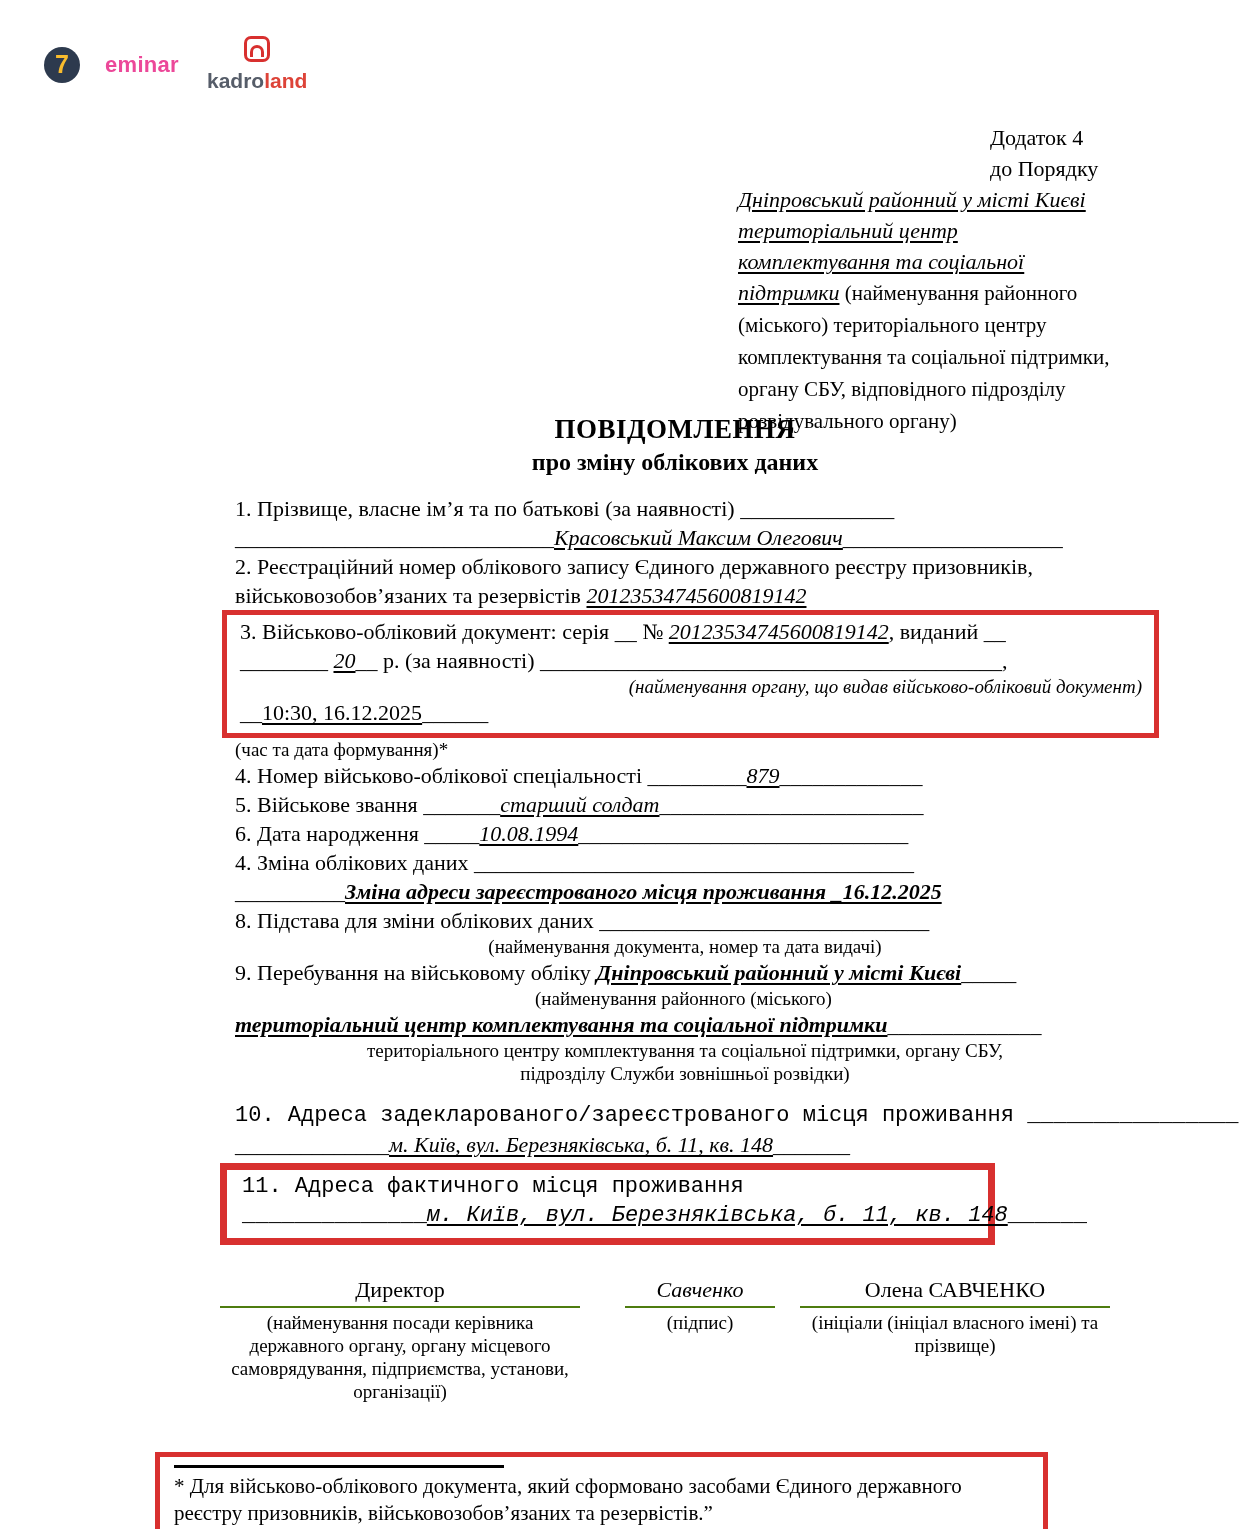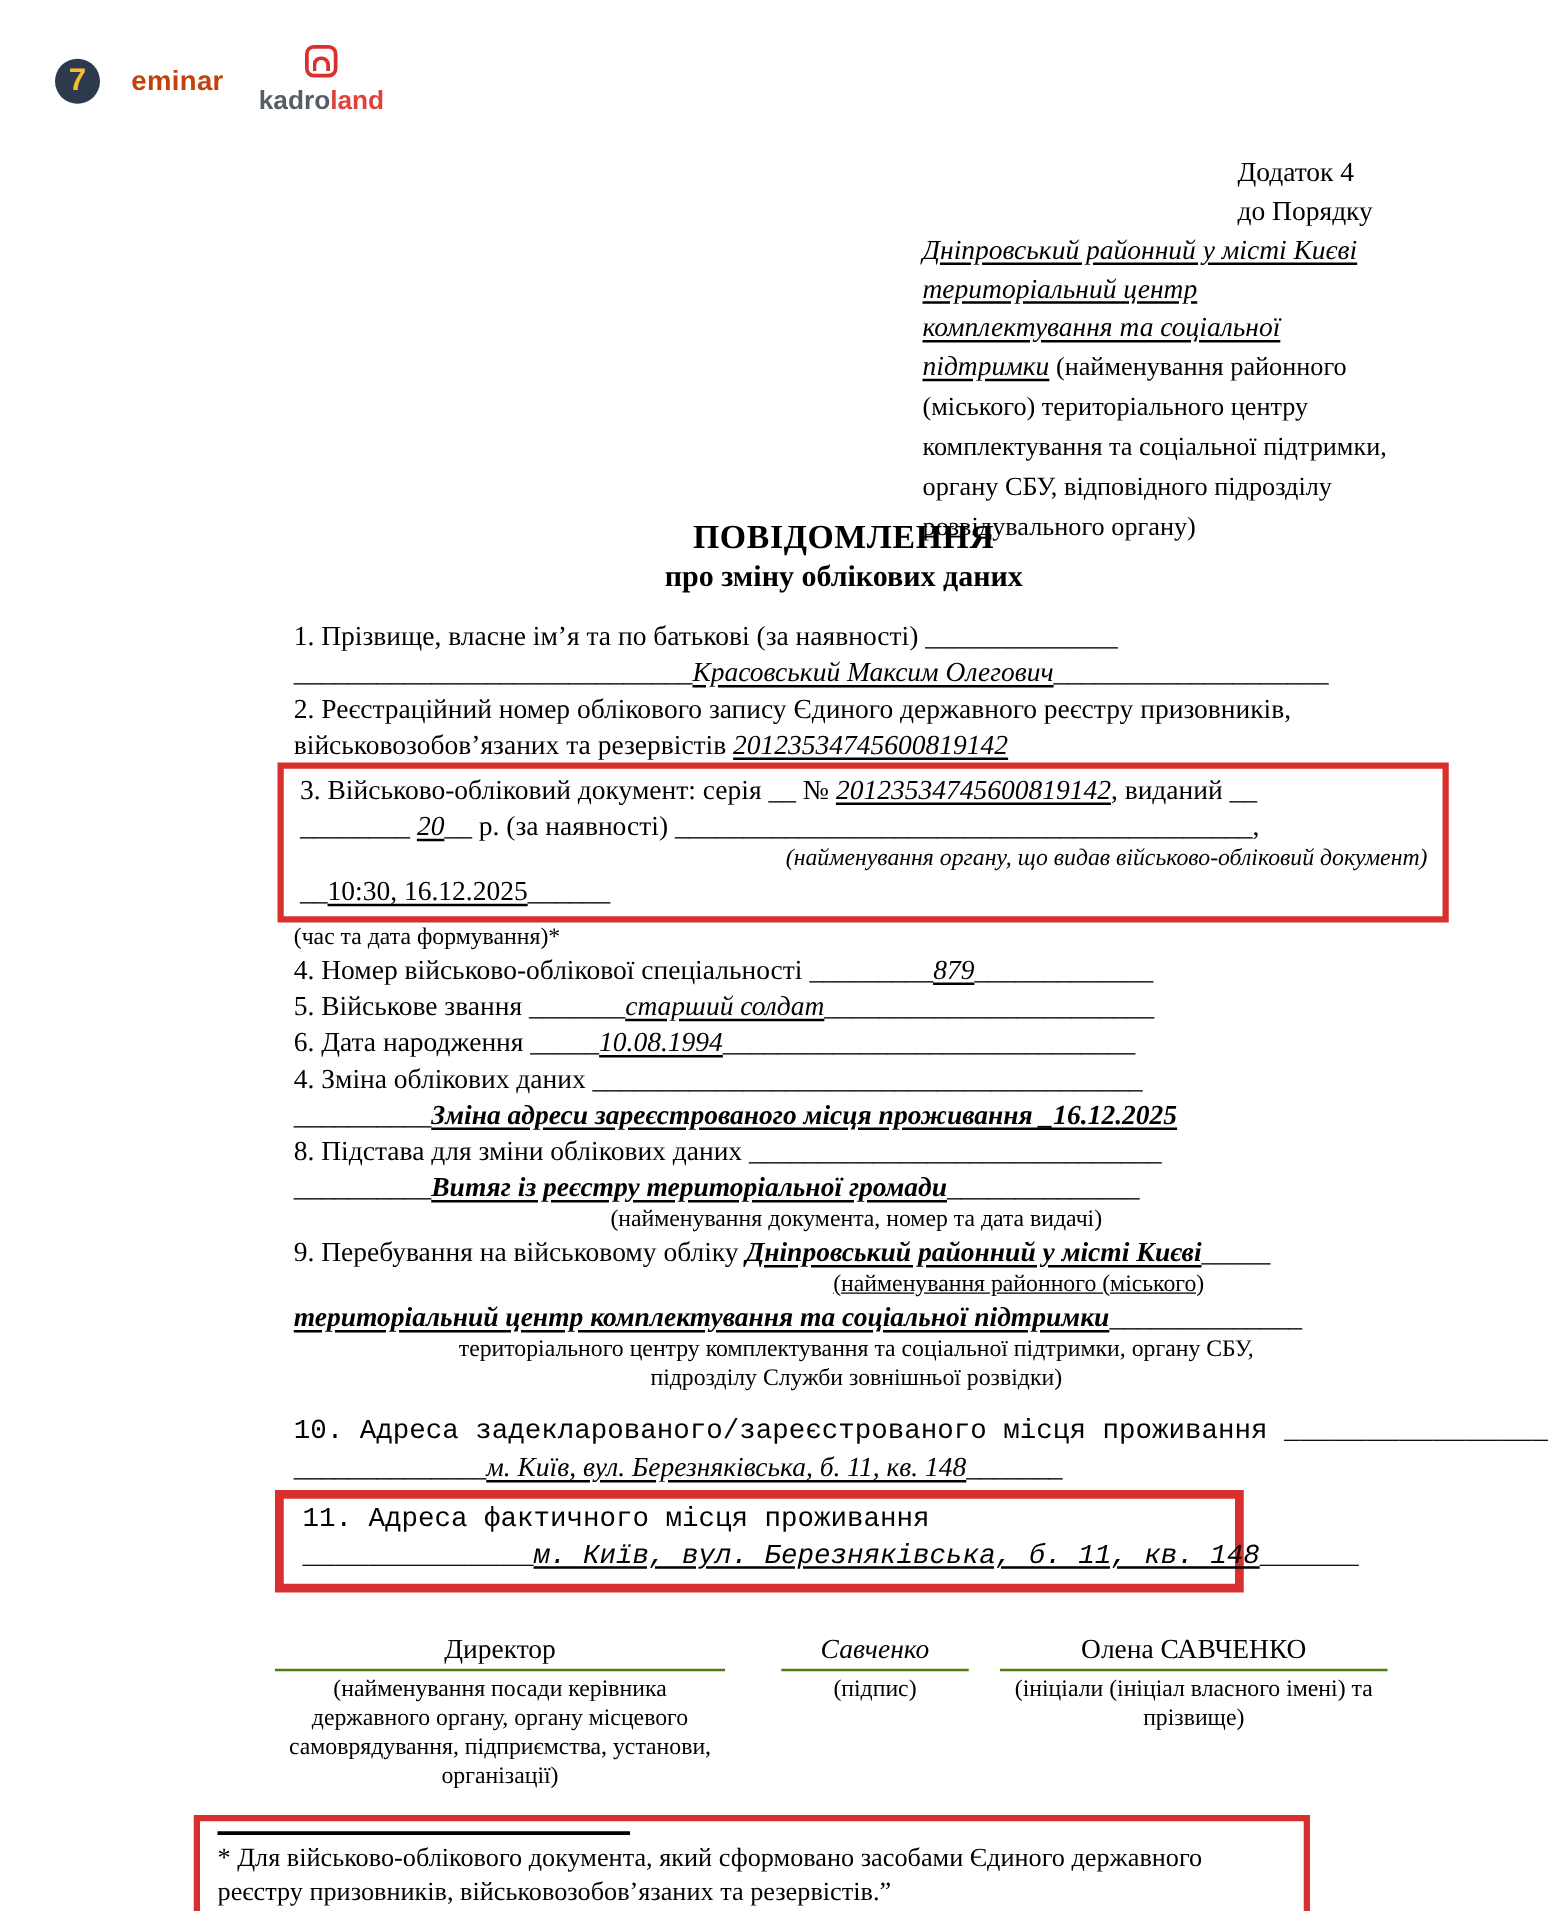--- a/index.html
+++ b/index.html
@@ -7,21 +7,21 @@
     position:relative; width:1240px; height:1529px; background:#ffffff;
     font-family:"Liberation Serif", serif; color:#000; overflow:hidden;
   }
 
   
   .logos { position:absolute; top:36px; left:44px; display:flex; align-items:center; gap:28px;
            font-family:"Liberation Sans", sans-serif; }
   .logo7 { display:flex; align-items:center; }
   .logo7-circle { width:36px; height:36px; border-radius:50%; background:#2d3a4e; color:#f9bc2d;
                   font-weight:bold; font-size:25px; display:flex; align-items:center; justify-content:center; }
-  .logo7-text { color:#c2410c; font-weight:bold; font-size:22px; margin-left:1px; letter-spacing:.3px;padding-left:24px; }
+  .logo7-text { color:#ec4899; font-weight:bold; font-size:22px; margin-left:1px; letter-spacing:.3px;padding-left:24px; }
   .logok { display:flex; align-items:center; gap:7px;flex-direction:column; }
   .logok-icon { width:20px; height:20px; border:3px solid #d8302f; border-radius:7px;
                 display:flex; align-items:flex-end; justify-content:center; }
   .logok-arc { width:8px; height:9px; border:3px solid #d8302f; border-bottom:none;
                border-radius:7px 7px 0 0; margin-bottom:2px; }
   .logok-dark { color:#565d69; font-weight:bold; font-size:21px; }
   .logok-red  { color:#dd4338; font-weight:bold; font-size:21px; }
 
   
   .annex { position:absolute; left:738px; top:122px; width:402px; font-size:22px; line-height:31px; }
@@ -36,21 +36,21 @@
 
   
   .content { position:absolute; left:235px; top:494px; width:900px; font-size:22px; line-height:29px; }
   .line { white-space:nowrap; }
   .v  { font-style:italic; text-decoration:underline; text-underline-offset:3px; }
   .vb { font-style:italic; font-weight:bold; text-decoration:underline; text-underline-offset:3px; }
   .vu { text-decoration:underline; text-underline-offset:3px; }
   .cap { font-size:19px; line-height:23px; }
   .cap-center { text-align:center; }
   .cap-right { text-align:right; padding-right:6px;font-style:italic; }
-  .cap-indent { margin-left:300px; width:560px; text-align:center;text-decoration:underline; }
+  .cap-indent { margin-left:300px; width:560px; text-align:left; }
 
   .redbox3  { border:5px solid #d8302f; margin-left:-13px; width:908px; padding:2px 6px 6px 13px; }
   .redbox11 { border:7px solid #d8302f; margin-left:-15px; width:740px; padding:2px 6px 8px 15px; margin-top:4px;font-family:Liberation Mono, monospace; }
 
   .gap16 { margin-top:16px;font-family:Liberation Mono, monospace; }
 
   
   .sig { display:flex; margin-top:30px; margin-left:-15px; }
   .sig-col1 { width:360px; }
   .sig-col2 { width:150px; margin-left:45px; }
@@ -116,21 +116,20 @@
     <div class="cap">(час та дата формування)*</div>
 
     <div class="line"><span>4. Номер військово-облікової спеціальності </span><span>_________</span><span class="v">879</span><span>_____________</span></div>
     <div class="line"><span>5. Військове звання </span><span>_______</span><span class="v">старший солдат</span><span>________________________</span></div>
     <div class="line"><span>6. Дата народження </span><span>_____</span><span class="v">10.08.1994</span><span>______________________________</span></div>
 
     <div class="line"><span>4. Зміна облікових даних </span><span>________________________________________</span></div>
     <div class="line"><span>__________</span><span class="vb">Зміна адреси зареєстрованого місця проживання _16.12.2025</span></div>
 
     <div class="line"><span>8. Підстава для зміни облікових даних </span><span>______________________________</span></div>
-    <div class="line"><span>__________</span><span class="vb">Витяг із реєстру територіальної громади</span><span>______________</span></div>
     <div class="cap cap-center">(найменування документа, номер та дата видачі)</div>
 
     <div class="line"><span>9. Перебування на військовому обліку </span><span class="vb">Дніпровський районний у місті Києві</span><span>_____</span></div>
     <div class="cap cap-indent">(найменування районного (міського)</div>
     <div class="line"><span class="vb">територіальний центр комплектування та соціальної підтримки</span><span>______________</span></div>
     <div class="cap cap-center">територіального центру комплектування та соціальної підтримки, органу СБУ,</div>
     <div class="cap cap-center">підрозділу Служби зовнішньої розвідки)</div>
 
     <div class="line gap16"><span>10. Адреса задекларованого/зареєстрованого місця проживання </span><span>________________</span></div>
     <div class="line"><span>______________</span><span class="v">м. Київ, вул. Березняківська, б. 11, кв. 148</span><span>_______</span></div>

